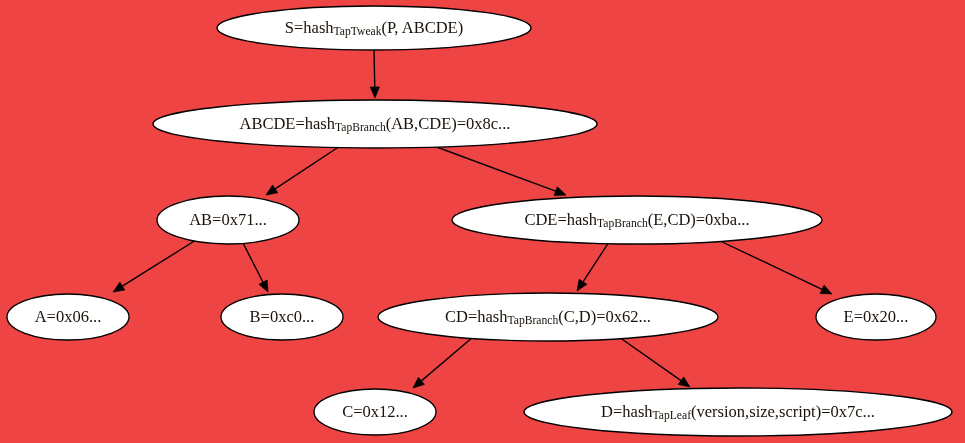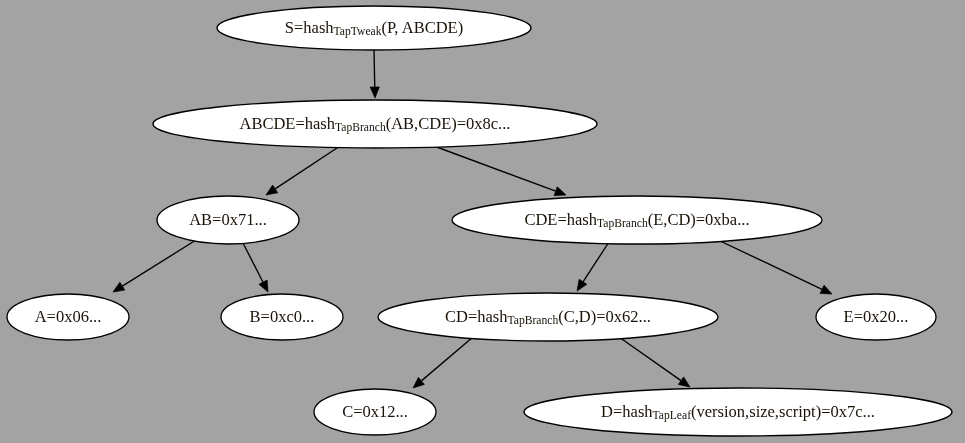--- a/index.html
+++ b/index.html
@@ -10,21 +10,21 @@
   body {
     width: 965px;
     height: 443px;
     overflow: hidden;
     font-family: "Liberation Serif", "DejaVu Serif", serif;
   }
   #diagram-root {
     position: relative;
     width: 965px;
     height: 443px;
-    background: #a3a3a3;
+    background: #ef4444;
   }
   svg#tree-svg {
     display: block;
     width: 965px;
     height: 443px;
   }
   .node-ellipse {
     fill: #ffffff;
     stroke: #000000;
     stroke-width: 1.35;

